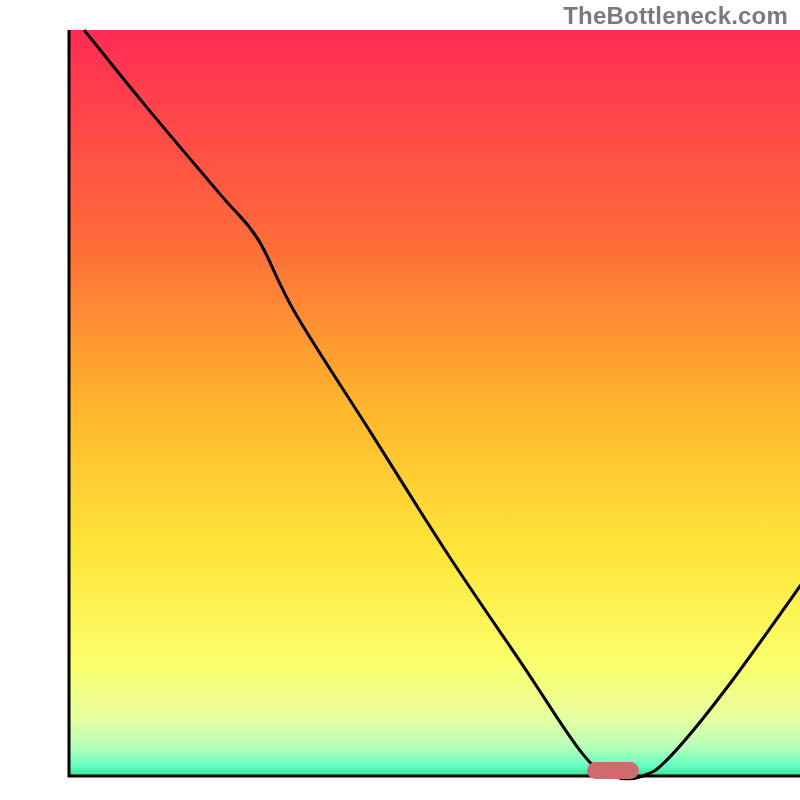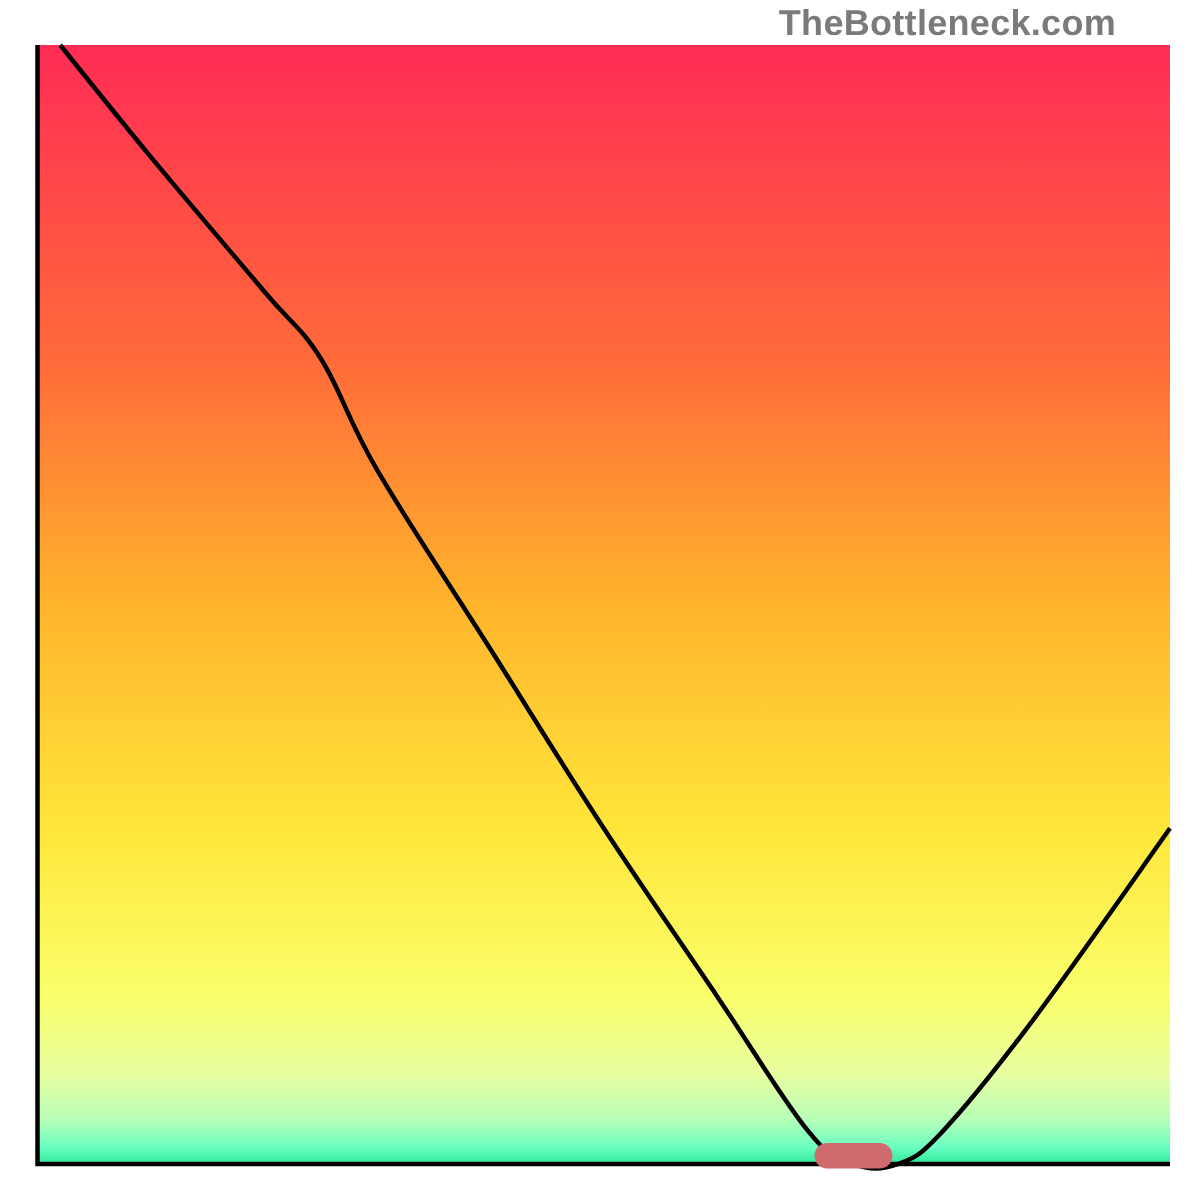--- a/index.html
+++ b/index.html
@@ -7,20 +7,21 @@
     padding: 0;
     width: 800px;
     height: 800px;
     background: #ffffff;
     font-family: Arial, Helvetica, sans-serif;
   }
   .container {
     position: relative;
     width: 756px;
     height: 800px;
+    margin-left: 44px;
   }
   .watermark {
     position: absolute;
     top: 2px;
     right: 12px;
     font-size: 24px;
     font-weight: 600;
     color: #7a7a7a;
     letter-spacing: 0.2px;
     user-select: none;

